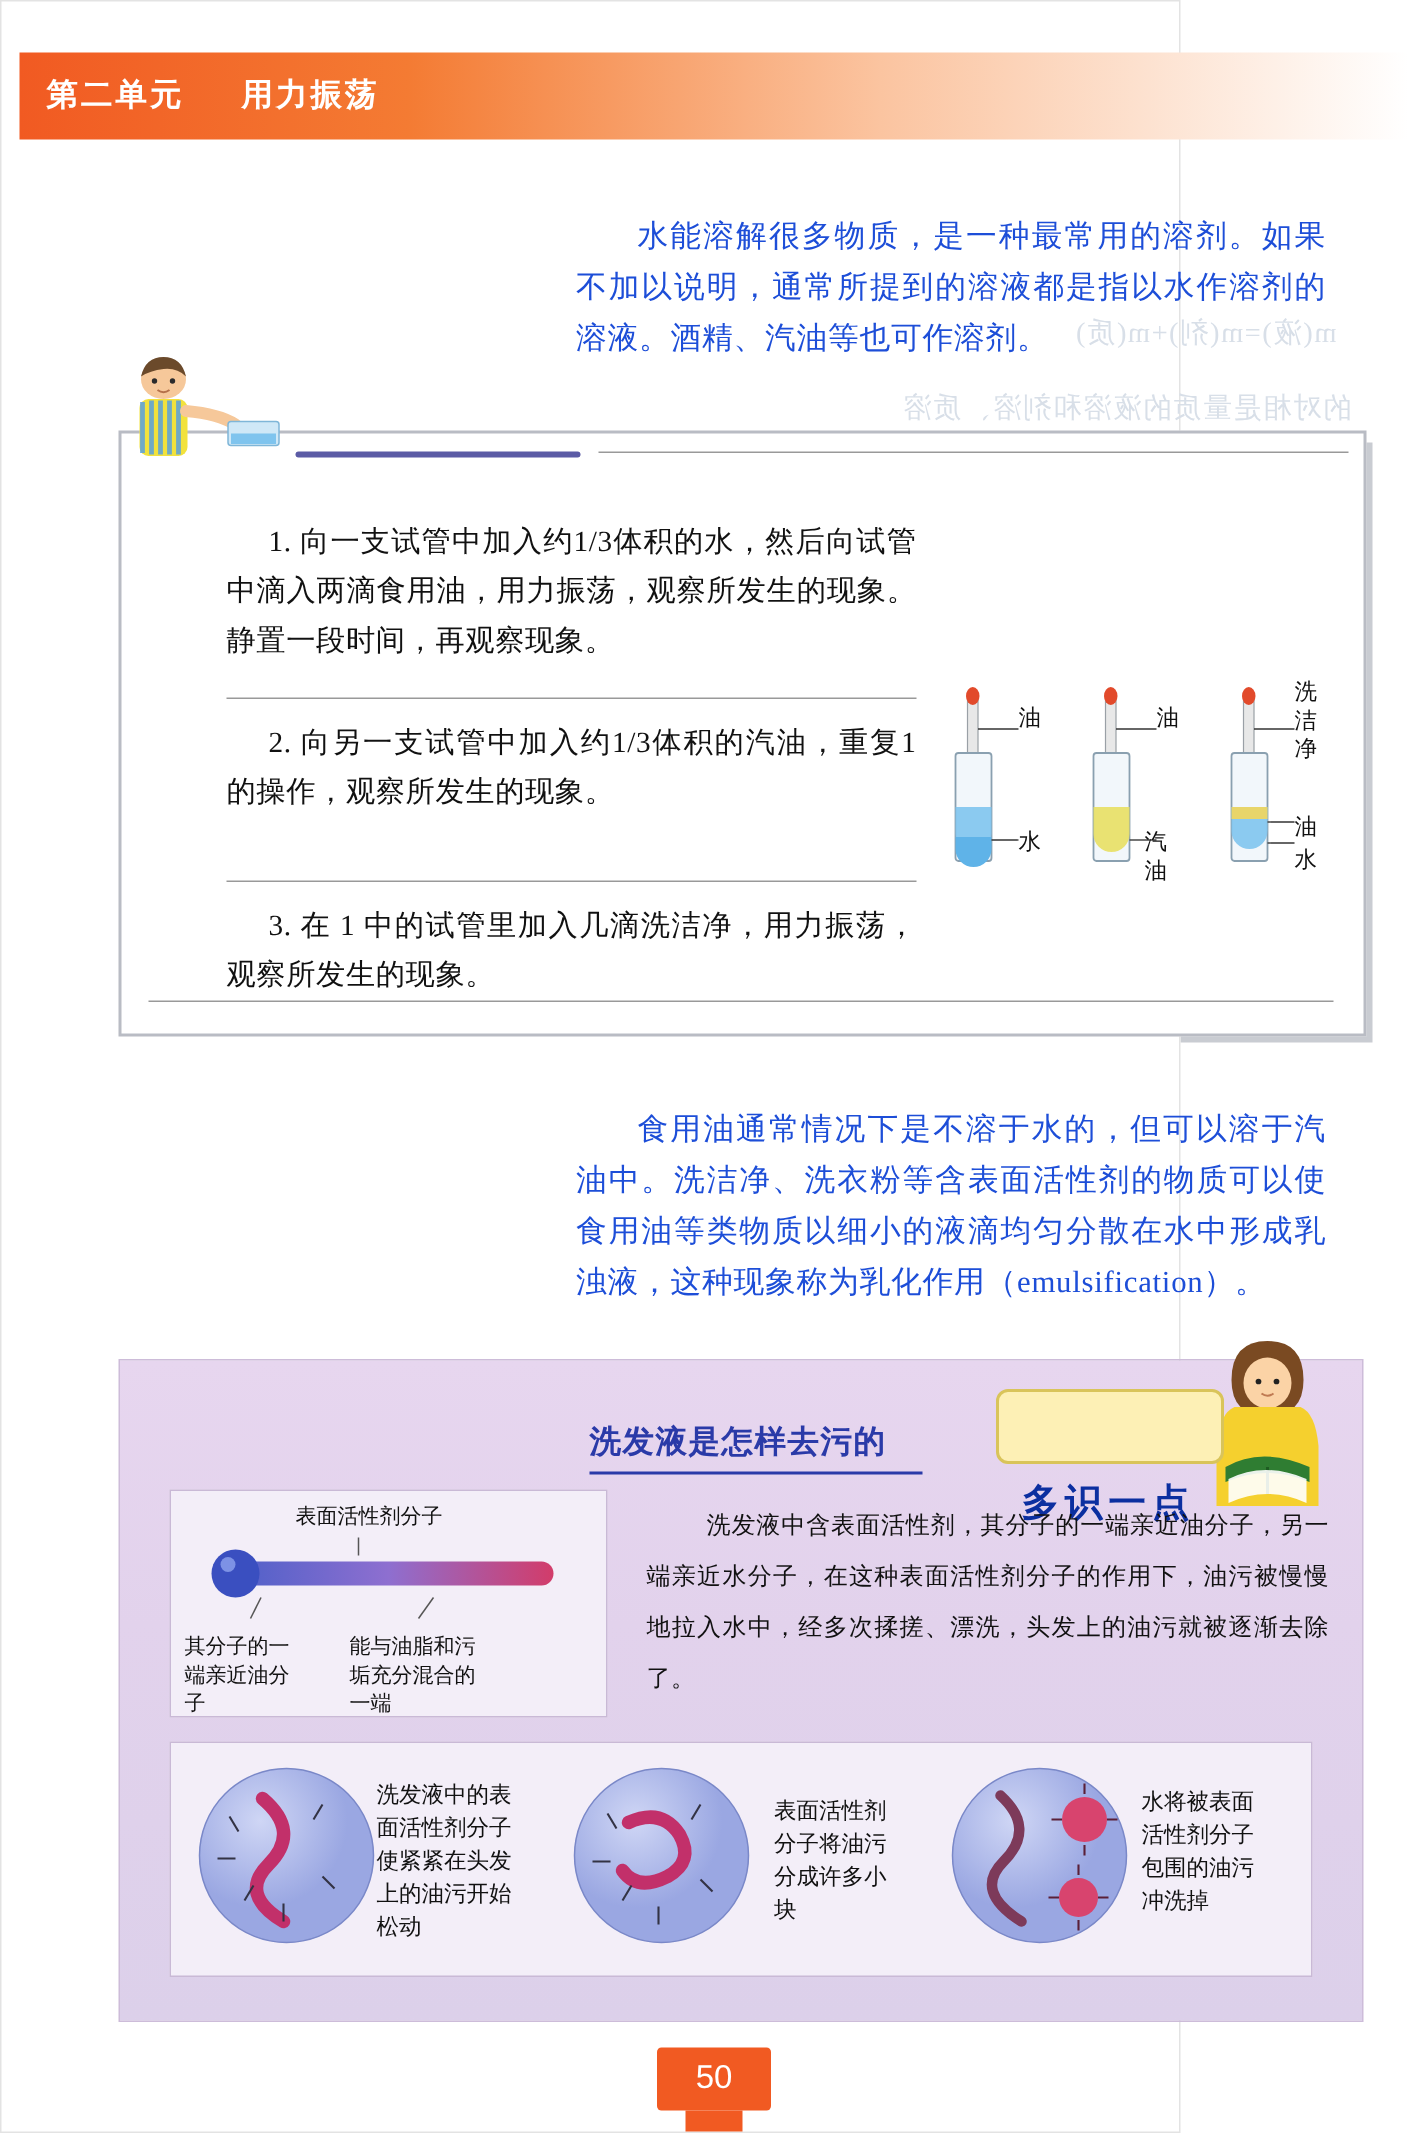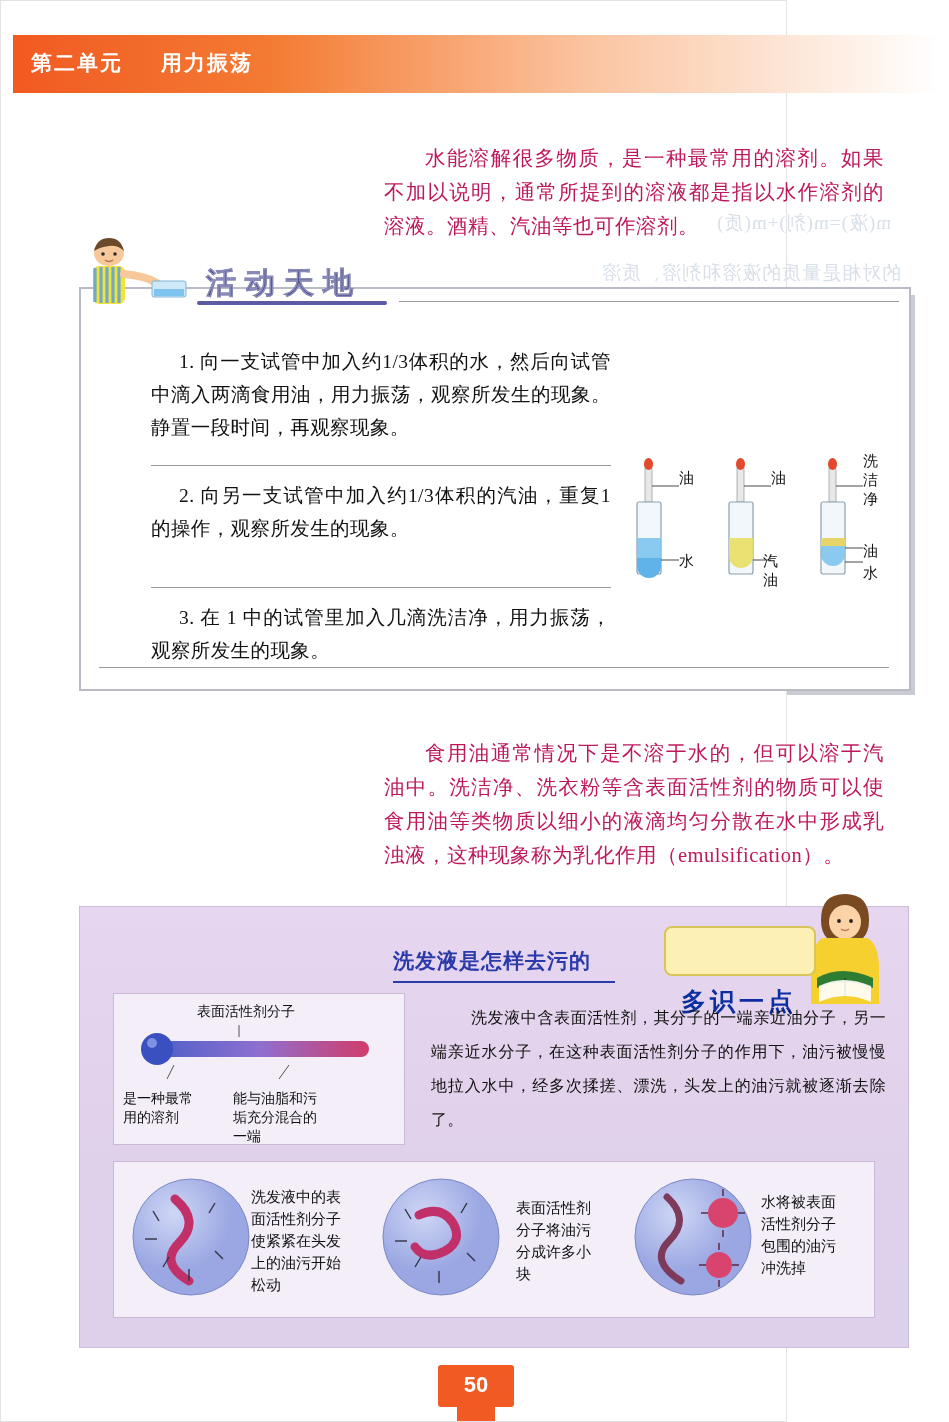--- a/index.html
+++ b/index.html
@@ -16,21 +16,21 @@
   .header{position:absolute;left:12px;top:34px;width:926px;height:58px;
      background:linear-gradient(90deg,#f15a22 0%,#f47b33 28%,#fbc4a0 62%,#ffffff 100%);}
   .header-title{position:absolute;left:30px;top:48px;color:#ffffff;
      font-size:21px;font-weight:bold;letter-spacing:2px;
      font-family:"Liberation Sans","DejaVu Sans",sans-serif;}
   .header-sub{position:absolute;left:160px;top:48px;color:#ffffff;
      font-size:21px;font-weight:bold;letter-spacing:2px;
      font-family:"Liberation Sans","DejaVu Sans",sans-serif;}
 
   
-  .para{position:absolute;font-size:20.5px;line-height:34px;color:#be185d;
+  .para{position:absolute;font-size:20.5px;line-height:34px;color:#1d4ed8;
         text-align:justify;letter-spacing:0.5px;}
   #para-top{left:383px;top:140px;width:500px;text-indent:41px;}
   #para-mid{left:383px;top:735px;width:500px;text-indent:41px;}
 
   
   .bleed{position:absolute;color:#d8dfe8;font-size:19px;line-height:33px;
      letter-spacing:1px;transform:scaleX(-1);user-select:none;}
 
   
   .activity{position:absolute;left:78px;top:286px;width:828px;height:400px;
@@ -81,21 +81,21 @@
   .dlabel{position:absolute;font-size:14px;line-height:19px;color:#111;}
   .dlabel-b{position:absolute;font-size:15px;line-height:22px;color:#111;}
 
   
   .girl{position:absolute;left:790px;top:885px;width:110px;height:120px;}
 
   
   .pagenum-bg{position:absolute;left:437px;top:1364px;width:76px;height:42px;
      background:#f15a22;border-radius:3px;}
   .pagenum{position:absolute;left:437px;top:1371px;width:76px;text-align:center;
-     color:#fff;font-size:22px;font-weight:bold;
+     color:#fff;font-size:22px;font-weight:normal;
      font-family:"Liberation Sans","DejaVu Sans",sans-serif;}
   .bottom-tab{position:absolute;left:456px;top:1406px;width:38px;height:14px;background:#f15a22;}
 </style>
 </head>
 <body>
 
 <div class="page">
 
   <div class="header"></div>
   <div class="header-title">第二单元</div>
@@ -119,21 +119,20 @@
     <circle cx="24" cy="17" r="1.8" fill="#2b2b2b"></circle>
       <circle cx="36" cy="17" r="1.8" fill="#2b2b2b"></circle>
     <path d="M26 23 q4 3 8 0" stroke="#b5714a" stroke-width="1.3" fill="none"></path>
     <rect x="14" y="29" width="32" height="38" rx="6" fill="#f2e23c"></rect>
     <path d="M16 31 v34 M22 30 v36 M28 30 v36 M34 30 v36 M40 30 v36" stroke="#5aa1dd" stroke-width="3.2" opacity="0.85"></path>
     <path d="M45 37 q22 2 33 9" stroke="#f6c89a" stroke-width="8" fill="none" stroke-linecap="round"></path>
     <rect x="73" y="44" width="34" height="16" rx="2" fill="#cfe8f7" stroke="#7fb6d8"></rect>
     <rect x="75" y="52" width="30" height="7" fill="#7fc4ee"></rect>
   </svg>
 
-  <div class="act-title">活动天地</div>
   <div class="act-title-underline"></div>
   <div class="act-line" style="left:398px;top:300px;width:500px;"></div>
 
   <div class="act-item" id="act1">1. 向一支试管中加入约1/3体积的水，然后向试管中滴入两滴食用油，用力振荡，观察所发生的现象。静置一段时间，再观察现象。</div>
   <div class="act-line" style="left:150px;top:464px;width:460px;"></div>
   <div class="act-item" id="act2">2. 向另一支试管中加入约1/3体积的汽油，重复1的操作，观察所发生的现象。</div>
   <div class="act-line" style="left:150px;top:586px;width:460px;"></div>
   <div class="act-item" id="act3">3. 在 1 中的试管里加入几滴洗洁净，用力振荡，观察所发生的现象。</div>
   <div class="act-line" style="left:98px;top:666px;width:790px;"></div>
 
@@ -209,21 +208,21 @@
       </linearGradient>
     </defs>
     <rect x="30" y="20" width="220" height="16" rx="8" fill="url(#g1)"></rect>
     <circle cx="38" cy="28" r="16" fill="#3a4fc0"></circle>
     <circle cx="33" cy="22" r="5" fill="#8fa3ee" opacity="0.8"></circle>
     <line x1="55" y1="44" x2="48" y2="58" stroke="#555" stroke-width="1"></line>
     <line x1="170" y1="44" x2="160" y2="58" stroke="#555" stroke-width="1"></line>
     <line x1="120" y1="16" x2="120" y2="4" stroke="#555" stroke-width="1"></line>
   </svg>
   <div class="dlabel" style="left:196px;top:1002px;font-family:Liberation Mono, monospace;">表面活性剂分子</div>
-  <div class="dlabel" style="left:122px;top:1088px;width:80px;">是一种最常用的溶剂</div>
+  <div class="dlabel" style="left:122px;top:1088px;width:80px;">其分子的一端亲近油分子</div>
   <div class="dlabel" style="left:232px;top:1088px;width:96px;">能与油脂和污垢充分混合的一端</div>
 
   <div class="diagram-box" id="diag-bottom"></div>
   <svg style="position:absolute;left:122px;top:1168px;width:740px;height:140px;" viewBox="0 0 740 140">
     <defs>
       <radialGradient id="bub" cx="0.35" cy="0.3">
         <stop offset="0" stop-color="#cfd6f5"></stop>
           <stop offset="1" stop-color="#9aa7e2"></stop>
       </radialGradient>
     </defs>

